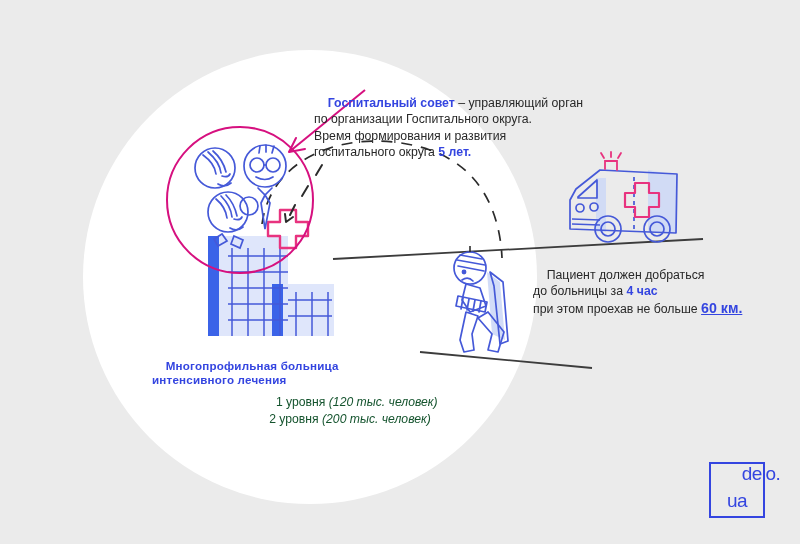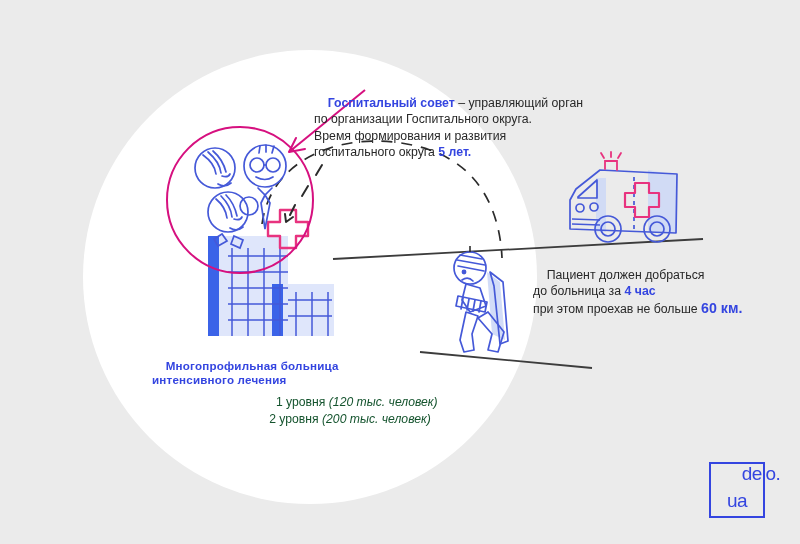--- a/index.html
+++ b/index.html
@@ -45,20 +45,21 @@
     left: 533px;
     top: 250px;
     font-size: 12.3px;
     line-height: 16.6px;
     color: #282828;
   }
   .accent-km {
     color: #3445e0;
     font-weight: bold;
     font-size: 14.2px;
+    text-decoration: underline;
   }
   #hospital-label {
     left: 152px;
     top: 344px;
     width: 180px;
     text-align: left;
     font-size: 11.6px;
     line-height: 14.6px;
     font-weight: bold;
     color: #3445e0;
@@ -256,21 +257,21 @@
 
   <div class="txt" id="council-text">
     <span class="accent-blue">Госпитальный совет</span><span> – управляющий орган</span>
 <span>по организации Госпитального округа.</span>
 <span>Время формирования и развития</span>
 <span>госпитального округа </span><span class="accent-blue">5 лет.</span>
   </div>
 
   <div class="txt" id="patient-text">
     <span>Пациент должен добраться</span>
-<span>до больница за </span><span class="accent-blue">4 час</span>
+<span>до больницы за </span><span class="accent-blue">4 час</span>
 <span>при этом проехав не больше </span><span class="accent-km">60 км.</span>
   </div>
 
   <div class="txt" id="hospital-label">
     <span>Многопрофильная больница</span>
 <span>интенсивного лечения</span>
   </div>
 
   <div class="txt" id="levels-text">
     <span>1 уровня </span><span class="lvl-note">(120 тыс. человек)</span>

